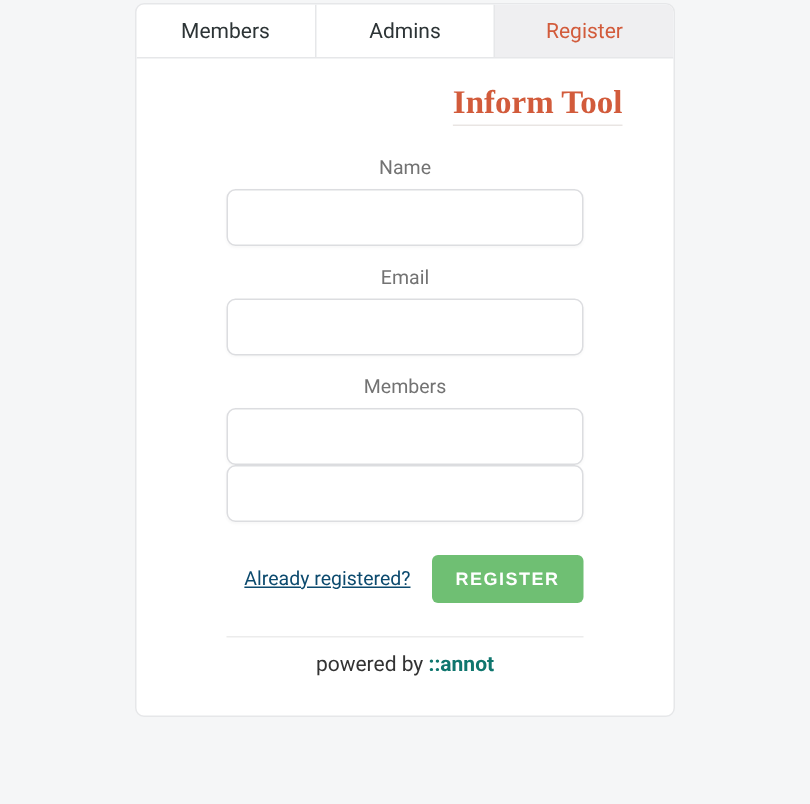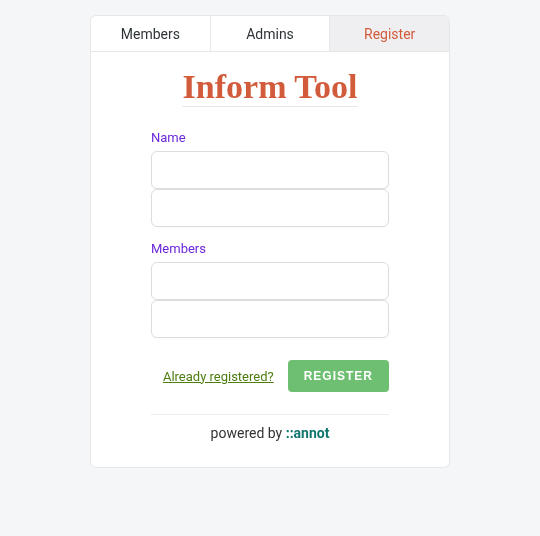--- a/index.html
+++ b/index.html
@@ -5,21 +5,21 @@
   * { box-sizing: border-box; }
   html, body {
     margin: 0; padding: 0;
     width: 540px; height: 536px;
     background: #f5f6f7;
     font-family: -apple-system, BlinkMacSystemFont, "Segoe UI", Roboto, "Helvetica Neue", Arial, sans-serif;
     color: #2d3436;
   }
   .card {
     position: absolute;
-    left: 90px; top: 15px;
+    left: 90px; top: 2px;
     width: 360px;
     background: #fff;
     border: 1px solid #e6e7e9;
     border-radius: 6px;
     overflow: hidden;
   }
   .tabs {
     display: flex;
     width: 100%;
     height: 36px;
@@ -39,55 +39,56 @@
     background: #efeff1;
     color: #d25b3b;
   }
   .body {
     padding: 12px 34px 16px 34px;
   }
   h1.brand {
     font-family: Georgia, "Times New Roman", serif;
     color: #d25b3b;
     font-weight: 700;
-    font-size: 34px;
-    text-align: center;
+    font-size: 22px;
+    text-align: right;
     margin: 4px 0 10px 0;
     text-decoration: underline;
     text-decoration-color: #e9e5e3;
     text-underline-offset: 8px;
     text-decoration-thickness: 1px;
   }
   .form { padding: 4px 26px 0 26px; }
   .field-label {
     font-size: 13px;
-    color: #6d28d9;
+    color: #737373;
     margin-top: 14px;
     margin-bottom: 6px;
+    text-align: center;
   }
   .first-label { margin-top: 10px; }
   input.text {
     width: 100%;
     height: 38px;
     border: 1px solid #dcdde0;
     border-radius: 6px;
     padding: 0 10px;
     font-size: 14px;
     box-shadow: 0 1px 2px rgba(0,0,0,0.03);
   }
   .actions {
     display: flex;
     align-items: center;
     justify-content: flex-end;
     gap: 14px;
     margin-top: 22px;
   }
   .already {
     font-size: 13px;
-    color: #4d7c0f;
+    color: #0c4a6e;
     text-decoration: underline;
     cursor: pointer;
   }
   .btn-register {
     background: #6fbf73;
     color: #fff;
     border: none;
     border-radius: 4px;
     padding: 0 16px;
     height: 32px;
@@ -123,20 +124,21 @@
   </div>
 
   <div class="body">
     <h1 class="brand">Inform Tool</h1>
 
     <div class="form">
 
       <div class="field-label first-label">Name</div>
       <input class="text" type="text" style="">
 
+      <div class="field-label">Email</div>
       <input class="text" type="text" style="">
 
       <div class="field-label">Members</div>
       <input class="text" type="password" style="">
 
       <input class="text" type="password" style="">
 
       <div class="actions">
         <span class="already">Already registered?</span>
         <button class="btn-register">REGISTER</button>

